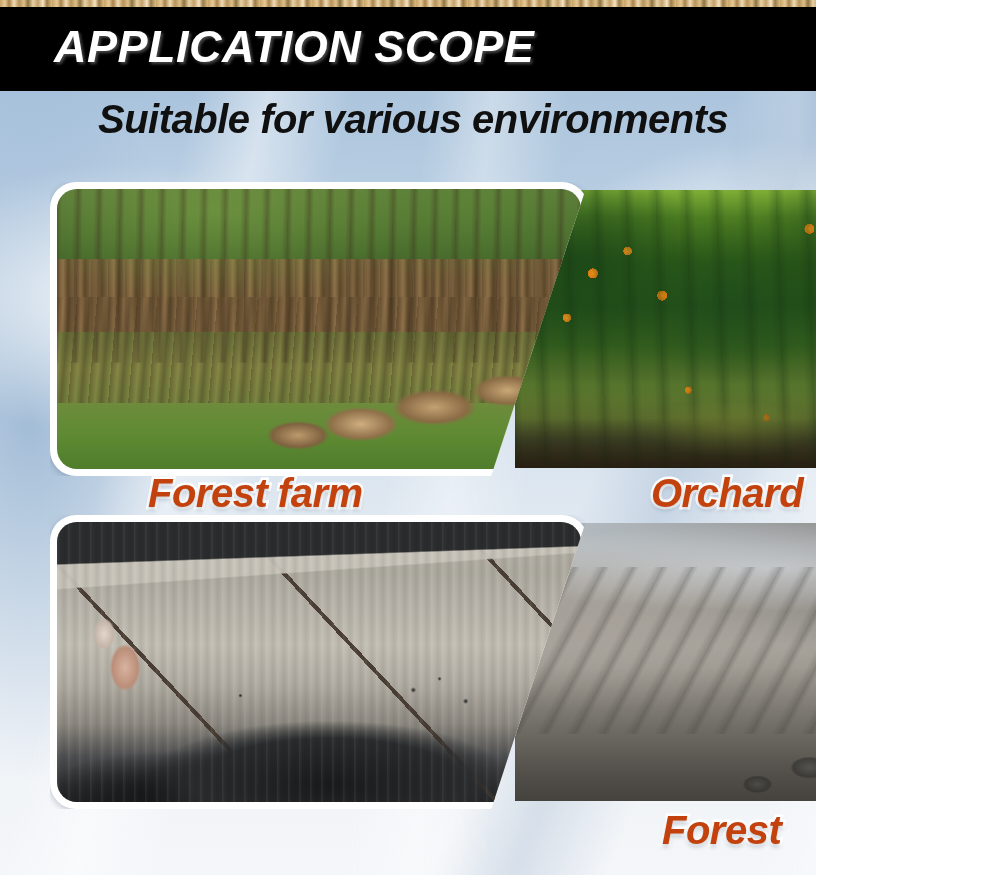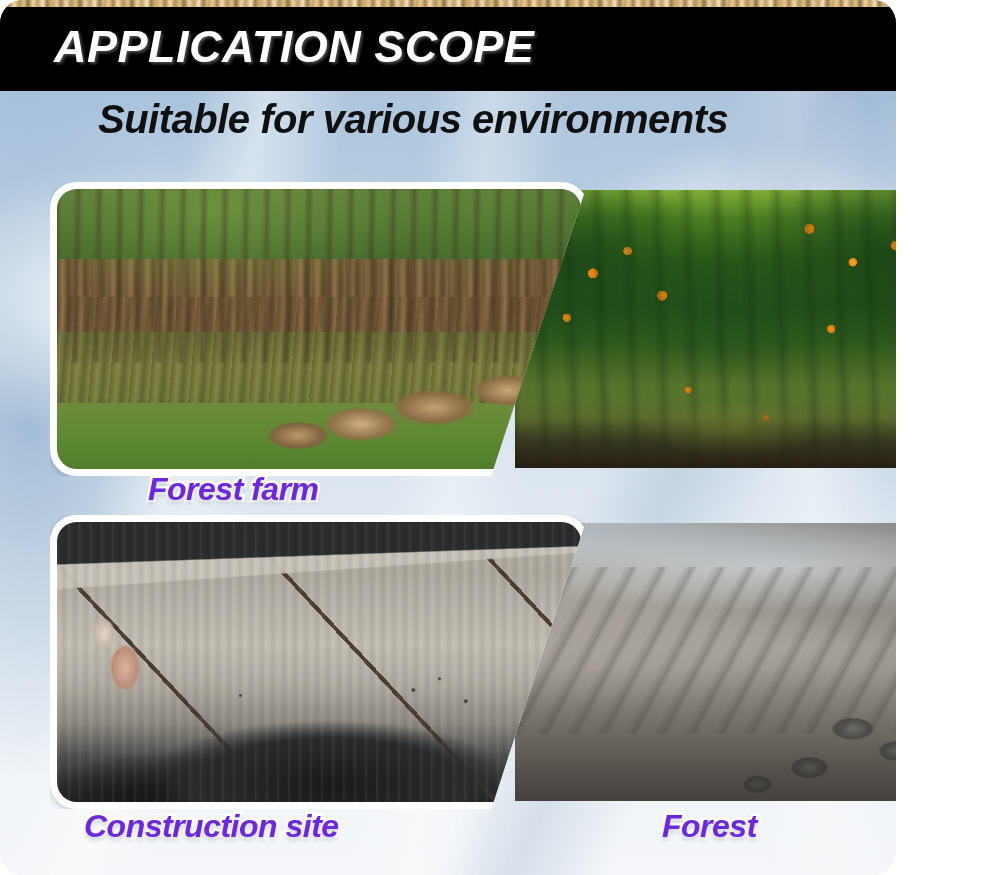--- a/index.html
+++ b/index.html
@@ -7,25 +7,24 @@
     margin: 0;
     padding: 0;
     background: #ffffff;
   }
   body {
     font-family: "Liberation Sans", sans-serif;
   }
 
   #banner {
     position: relative;
-    width: 896px;
+    width: 816px;
     height: 875px;
     overflow: hidden;
     background: #eef3f8;
-    border-radius: 23px;
   }
 
   
   .bg-sky {
     position: absolute;
     left: 0; top: 0;
     width: 1000px; height: 875px;
     background:
       radial-gradient(ellipse 380px 220px at 120px 300px, rgba(255,255,255,0.85) 0%, rgba(255,255,255,0) 62%),
       radial-gradient(ellipse 300px 170px at 760px 250px, rgba(255,255,255,0.75) 0%, rgba(255,255,255,0) 65%),
@@ -287,24 +286,24 @@
         rgba(60,58,54,0.30) 0px, rgba(60,58,54,0) 6px,
         rgba(60,58,54,0) 18px, rgba(60,58,54,0.22) 26px) 0 40% / 100% 60% no-repeat,
       linear-gradient(180deg, rgba(0,0,0,0) 52%, rgba(52,50,46,0.35) 82%, rgba(44,42,38,0.55) 100%),
       radial-gradient(ellipse 420px 60px at 60% 16%, rgba(226,232,238,0.55) 0%, rgba(226,232,238,0) 72%);
   }
 
   
   .caption {
     position: absolute;
     font-family: "Liberation Sans", sans-serif;
-    font-size: 32px;
+    font-size: 40px;
     font-weight: bold;
     font-style: italic;
-    color: #6d28d9;
+    color: #c2410c;
     letter-spacing: -0.5px;
     line-height: 1;
     white-space: nowrap;
     z-index: 4;
     -webkit-text-stroke: 5px #ffffff;
     paint-order: stroke fill;
     text-shadow:
       0 3px 4px rgba(70,90,110,0.30),
       2px 2px 0 rgba(255,255,255,0.9);
   }
@@ -340,33 +339,33 @@
       <div class="frame"></div>
       <div class="inner">
         <div class="photo-img art-forest"></div>
       </div>
     </div>
 
   </div>
 
   <div class="caption" id="cap-forest">Forest farm</div>
 
+  <div class="caption" id="cap-orchard">Orchard</div>
 
   <div class="row" id="row-2">
 
     <div class="photo-right">
       <div class="photo-img art-mining"></div>
     </div>
 
     <div class="photo-left">
       <div class="frame"></div>
       <div class="inner">
         <div class="photo-img art-construction"></div>
       </div>
     </div>
 
   </div>
 
-  <div class="caption" id="cap-construction">Construction site</div>
 
   <div class="caption" id="cap-mining">Forest</div>
 
 </div>
 
 </body></html>

